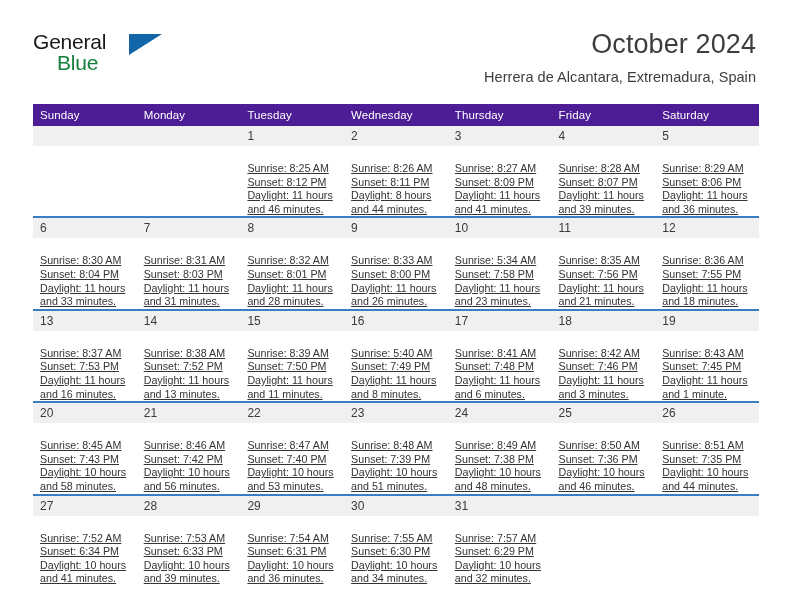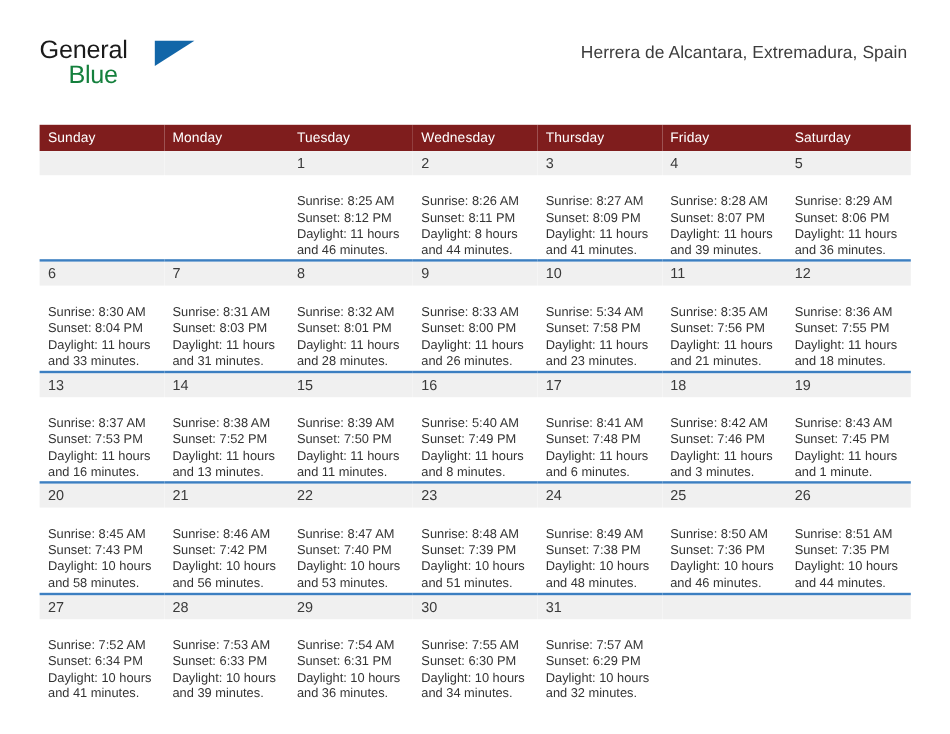--- a/index.html
+++ b/index.html
@@ -79,21 +79,21 @@
   
   .calendar {
     position: absolute;
     left: 33px;
     top: 104px;
     width: 726px;
     border-collapse: collapse;
     table-layout: fixed;
   }
   .calendar th {
-    background: #7f1d1d;
+    background: #4c1d95;
     color: #ffffff;
     font-size: 11.5px;
     font-weight: normal;
     text-align: left;
     padding: 5px 0 5px 7px;
     height: 21px;
     letter-spacing: 0.1px;
   }
   .calendar td {
     width: 103.7px;
@@ -117,37 +117,39 @@
   }
   .cell-empty .daynum {
     background: #f0f0f0;
     color: transparent;
   }
   .info {
     padding: 16px 6px 0 7px;
     font-size: 10.7px;
     line-height: 13.6px;
     color: #343434;
+    text-decoration: underline;
   }
   .info div { white-space: nowrap; }
   .info .dl { white-space: normal; }
 </style>
 </head>
 <body>
 
 <div class="page">
 
   <div class="top">
     <div class="logo">
       <span class="logo-general">General</span>
       <span class="logo-tri"></span>
       <span class="logo-blue">Blue</span>
     </div>
 
     <div class="titles">
+      <div class="month-title">October 2024</div>
       <div class="location">Herrera de Alcantara, Extremadura, Spain</div>
     </div>
   </div>
 
   <table class="calendar">
     <thead>
       <tr>
         <th>Sunday</th>
         <th>Monday</th>
         <th>Tuesday</th>

